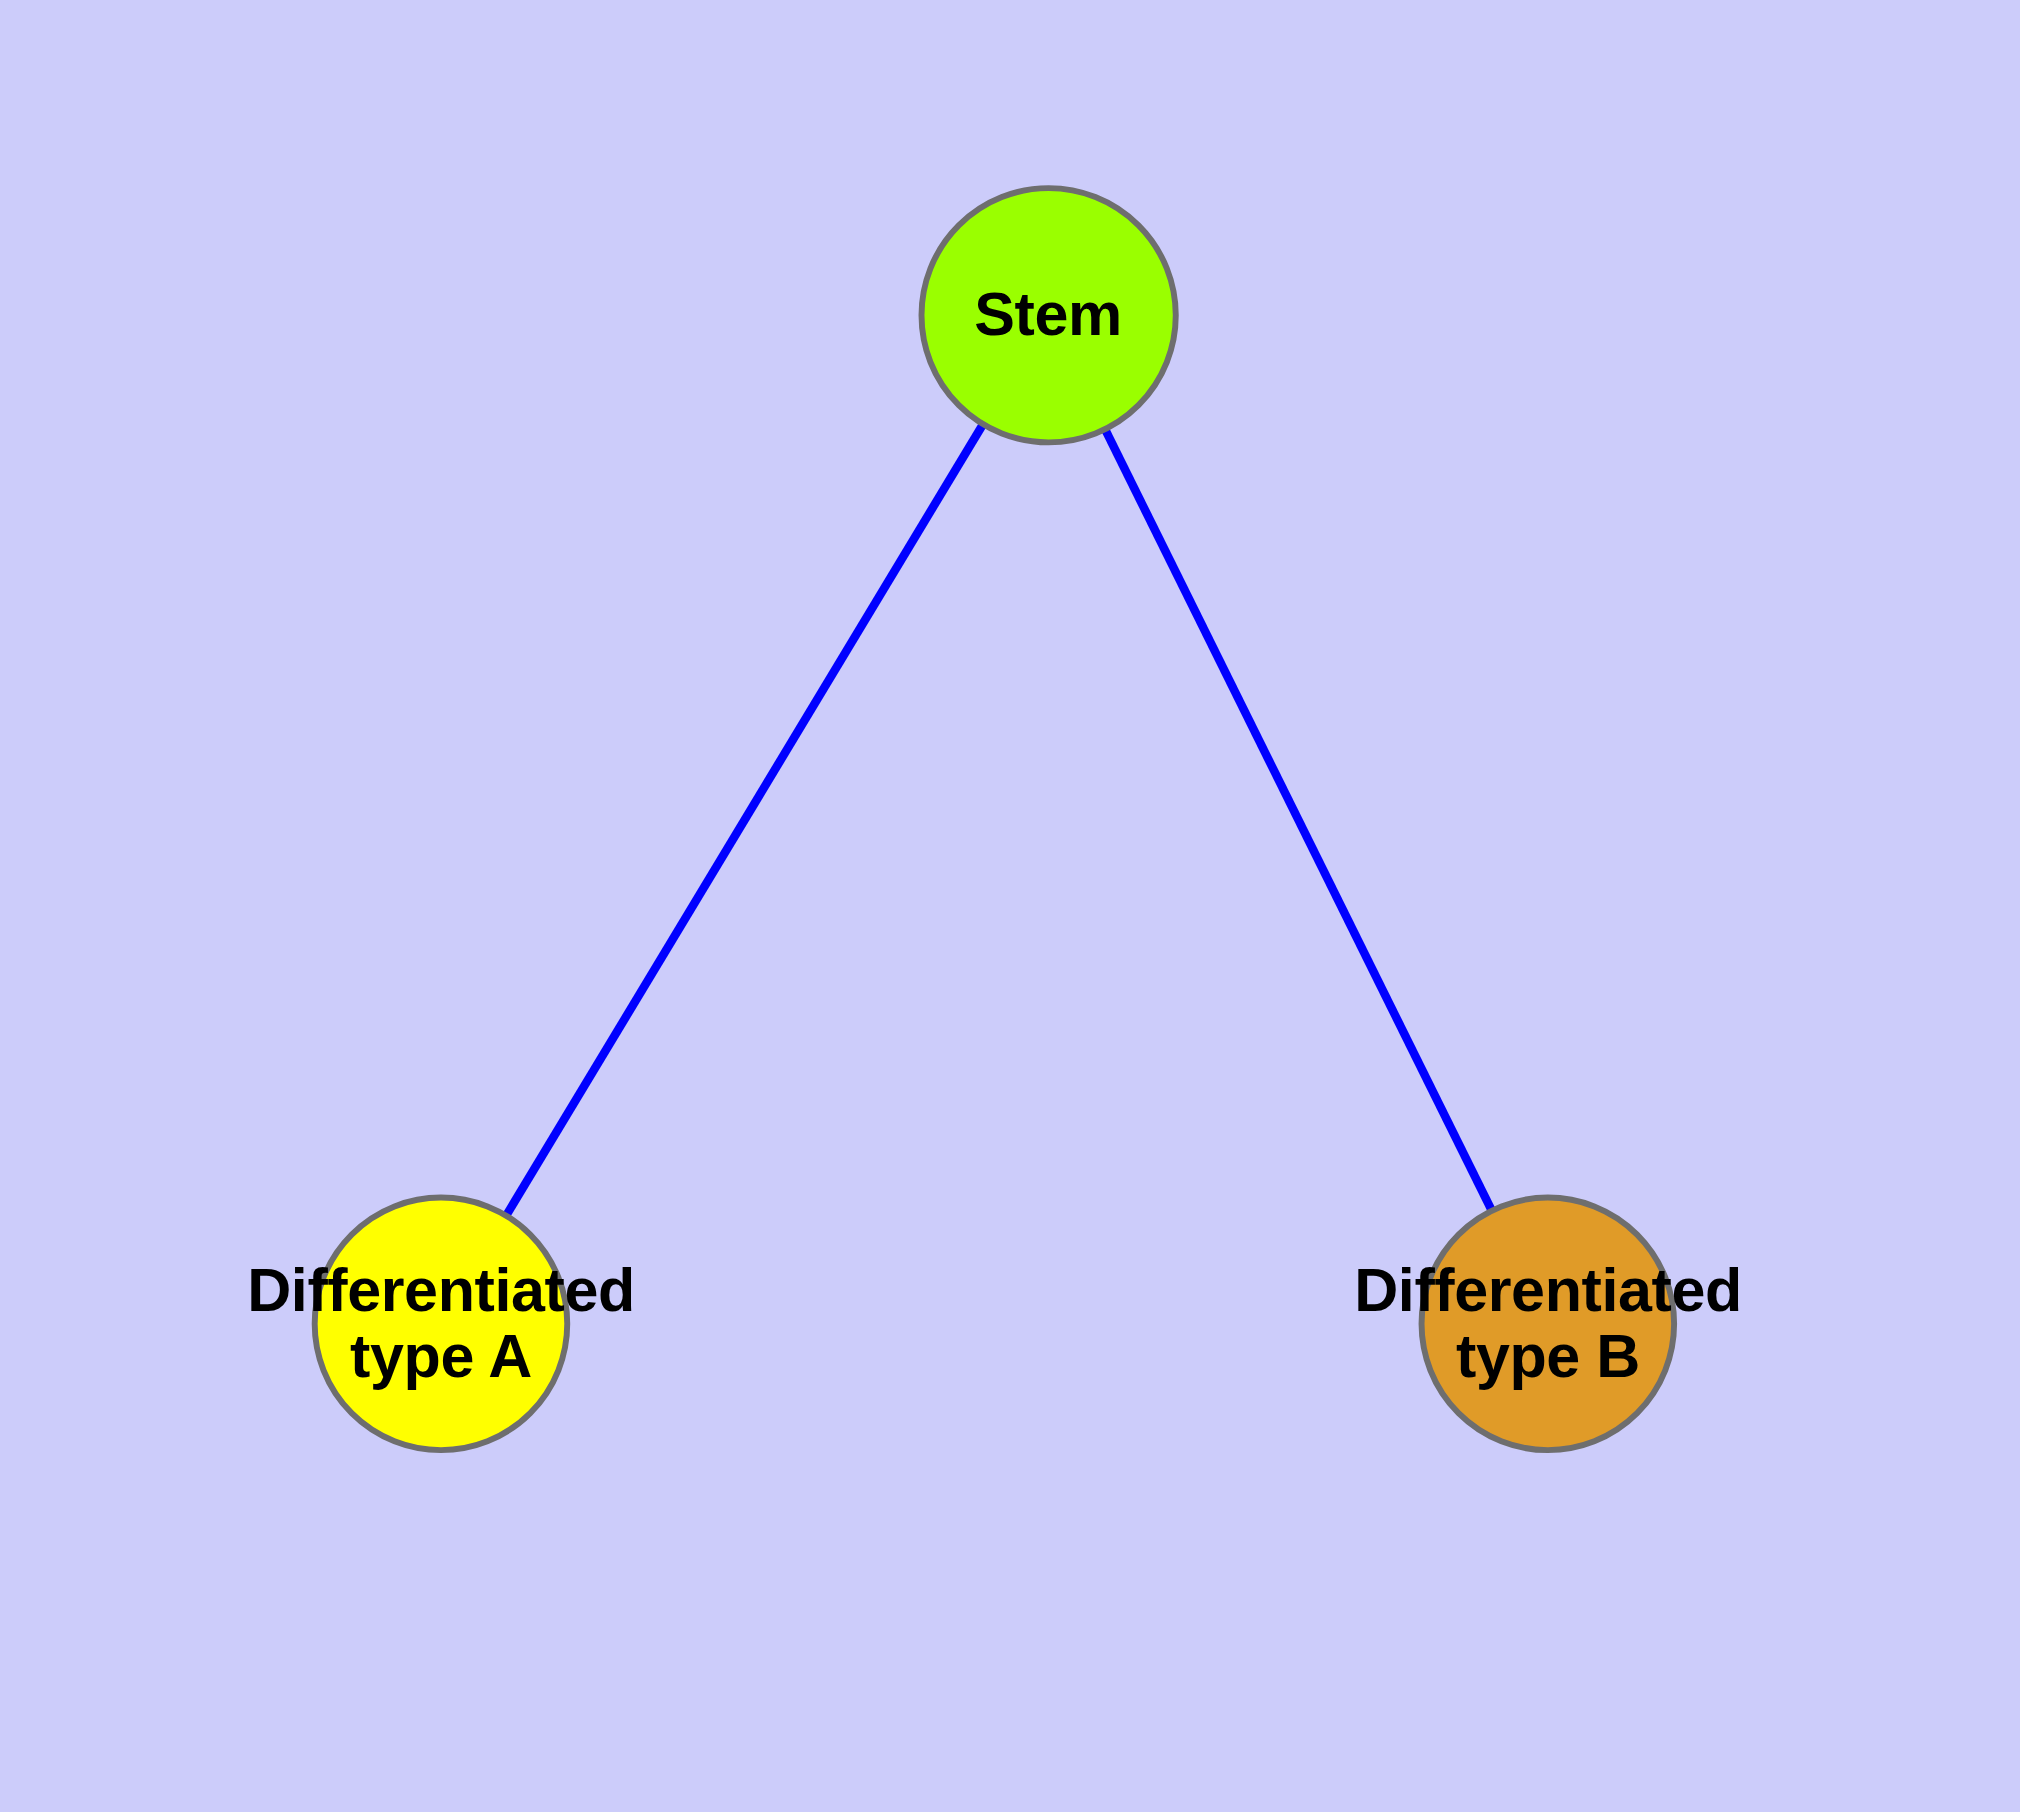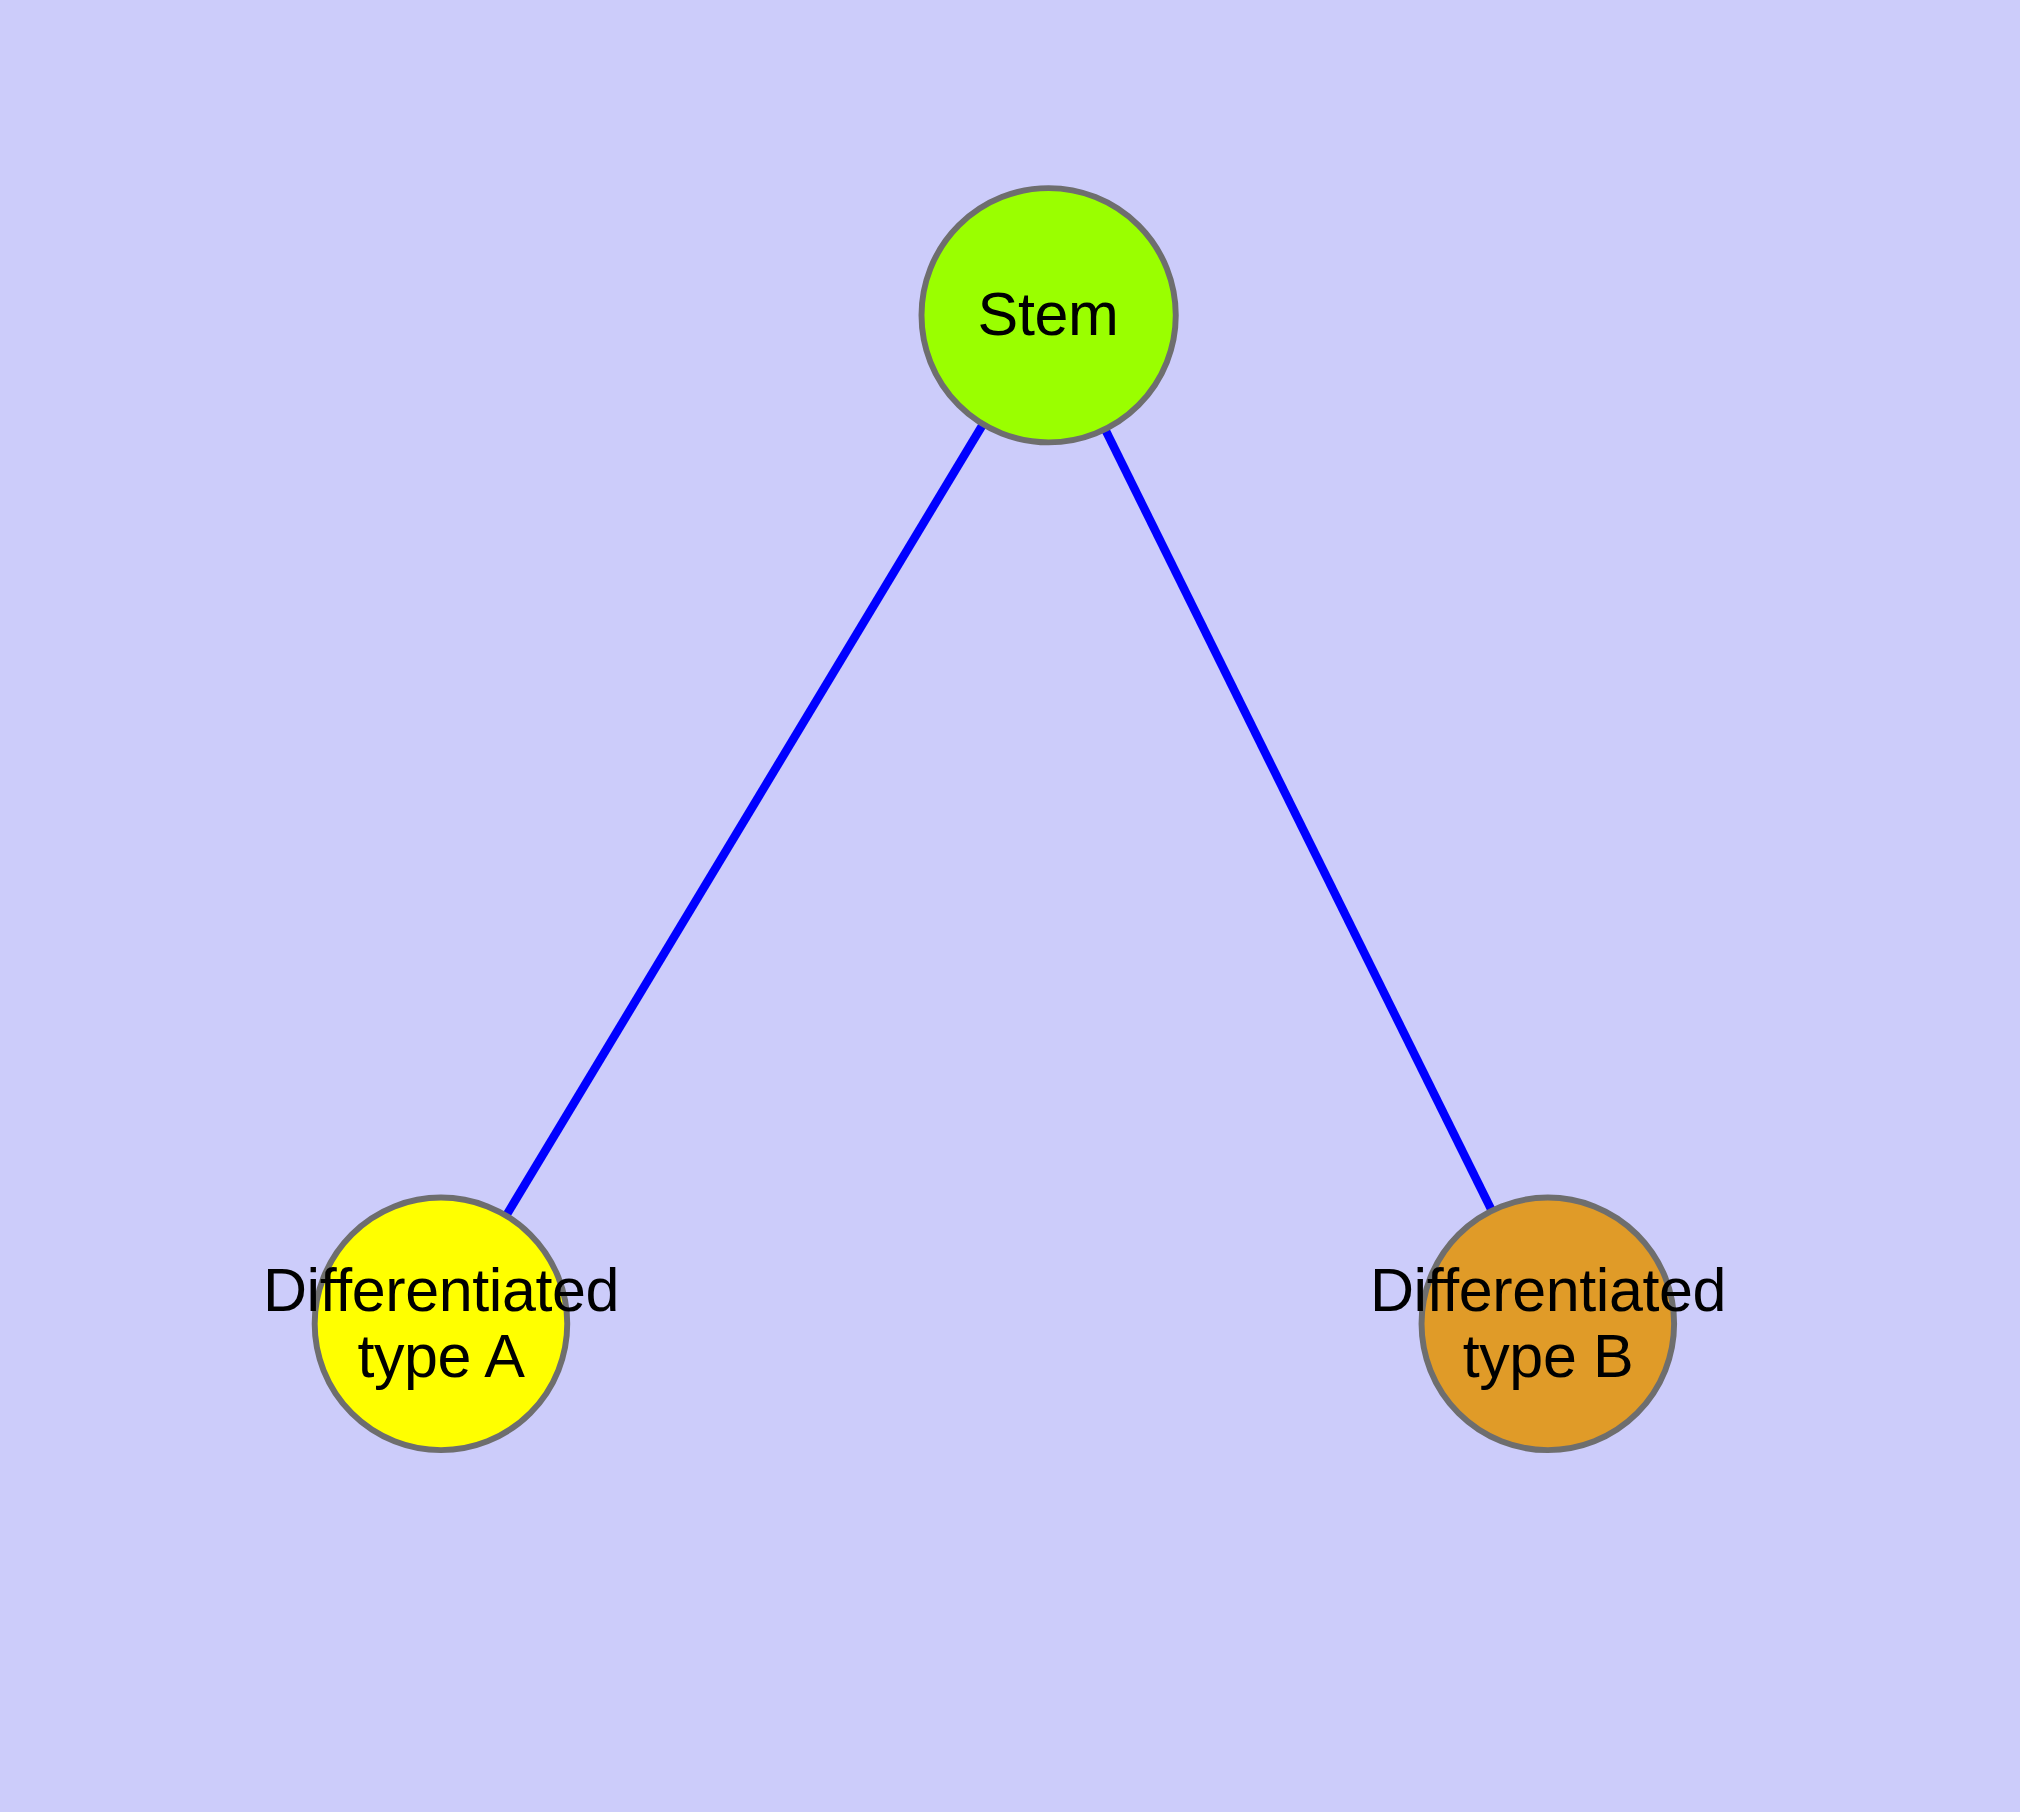--- a/index.html
+++ b/index.html
@@ -22,21 +22,21 @@
   }
   #graph-svg {
     position: absolute;
     left: 0; top: 0;
     width: 2021px;
     height: 1812px;
   }
   .node-label {
     position: absolute;
     text-align: center;
-    font-weight: normal;
+    font-weight: bold;
     color: #000000;
     line-height: 1.08;
     white-space: pre;
     letter-spacing: -0.4px;
     pointer-events: none;
     transform: translate(-50%, -50%);
   }
 </style>
 </head>
 <body>

